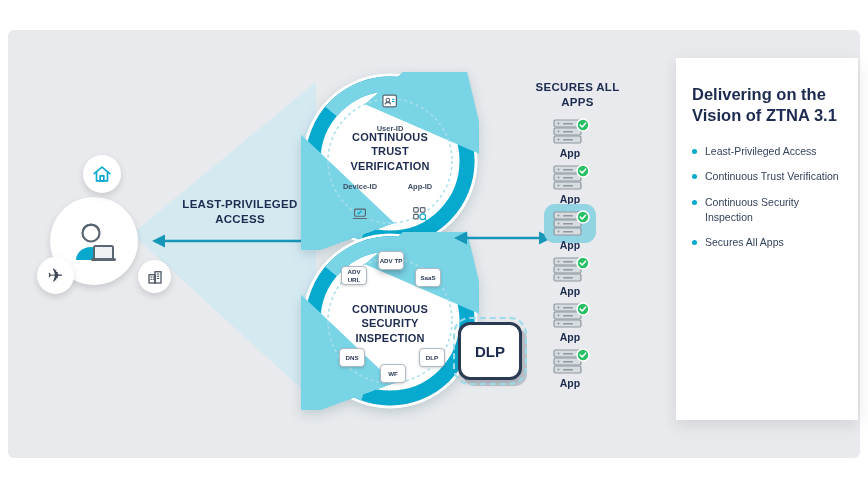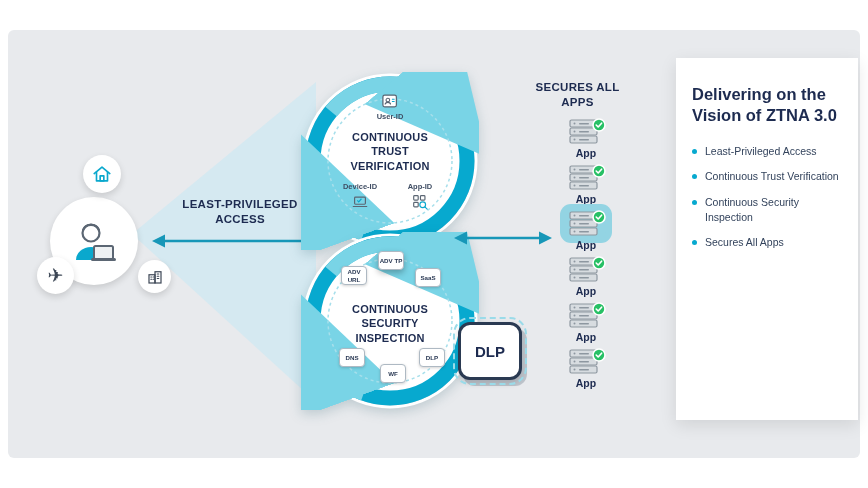--- a/index.html
+++ b/index.html
@@ -31,21 +31,21 @@
 
   
   .big-circle{position:absolute;width:178px;height:178px;z-index:2;}
   .trust-circle{left:301px;top:72px;}
   .security-circle{left:301px;top:232px;}
   .ring{position:absolute;left:0;top:0;filter:drop-shadow(0 4px 6px rgba(0,60,80,.18));}
   .circle-title{position:absolute;left:50%;transform:translateX(-50%);width:112px;text-align:center;
     font-size:11px;font-weight:800;color:#1d2b50;letter-spacing:.2px;line-height:1.3;}
   .trust-title{top:58px;}
   .security-title{top:70px;}
-  .id-group{position:absolute;display:flex;flex-direction:column;align-items:center;gap:2px;}
+  .id-group{position:absolute;display:flex;flex-direction:column;align-items:center;gap:14px;}
   .id-label{font-size:7.5px;font-weight:700;color:#3f4d63;}
   .user-group{left:50%;top:20px;transform:translateX(-50%);}
   .device-group{left:30px;top:110px;width:58px;}
   .app-group{left:90px;top:110px;width:58px;justify-content:center;}
   .sec-badge{position:absolute;width:26px;min-height:19px;background:#fff;border:1px solid #aeb9c3;
     border-radius:4px;box-shadow:0 1px 3px rgba(0,0,0,.18);display:flex;align-items:center;justify-content:center;
     text-align:center;font-size:6.2px;font-weight:800;color:#2b3a55;line-height:1.15;padding:1px 0;box-sizing:border-box;}
   .badge-advurl{left:40px;top:34px;}
   .badge-advtp{left:77px;top:19px;box-shadow:0 3px 6px rgba(0,0,0,.28);}
   .badge-saas{left:114px;top:36px;}
@@ -55,21 +55,21 @@
 
   
   .dlp-badge{position:absolute;left:458px;top:322px;width:58px;height:52px;background:#fff;
     border:3px solid #2a3a52;border-radius:12px;display:flex;align-items:center;justify-content:center;
     font-size:15px;font-weight:800;color:#1d2b50;z-index:6;
     box-shadow:5px 6px 0 rgba(42,58,82,.22),0 3px 6px rgba(0,0,0,.15);
     outline:2px dashed #9adbe9;outline-offset:3px;}
 
   
   .apps-col{position:absolute;left:550px;top:118px;width:56px;display:flex;flex-direction:column;
-    align-items:flex-end;z-index:2;}
+    align-items:flex-start;z-index:2;}
   .app-item{display:flex;flex-direction:column;align-items:center;margin-bottom:5px;}
   .app-icon-wrap{line-height:0;}
   .app-item.highlight .app-icon-wrap{background:#93d4e3;border-radius:5px;box-shadow:0 0 0 6px #93d4e3;}
   .app-label{margin-top:2px;font-size:10.5px;font-weight:800;color:#1d2b50;}
 
   
   .side-panel{position:absolute;left:676px;top:58px;width:182px;height:362px;background:#ffffff;
     box-shadow:0 5px 16px rgba(0,0,0,.10);z-index:4;box-sizing:border-box;padding:26px 16px;}
   .side-title{font-size:16.5px;font-weight:800;color:#1d2b50;line-height:1.28;}
   .side-bullets{list-style:none;margin:18px 0 0 0;padding:0;}
@@ -332,21 +332,21 @@
           <circle cx="33" cy="7" r="6" fill="#27c065" stroke="#ffffff" stroke-width="1.6"></circle>
           <path d="M30.2,7 l2,2 l3.4,-3.8" stroke="#ffffff" stroke-width="1.6" fill="none" stroke-linecap="round" stroke-linejoin="round"></path>
         </svg>
       </span>
       <span class="app-label">App</span>
     </div>
 
   </div>
 
   <div class="side-panel">
-    <div class="side-title">Delivering on the Vision of ZTNA 3.0</div>
+    <div class="side-title">Delivering on the Vision of ZTNA 3.1</div>
     <ul class="side-bullets">
       <li>Least-Privileged Access</li>
       <li>Continuous Trust Verification</li>
       <li>Continuous Security Inspection</li>
       <li>Secures All Apps</li>
     </ul>
   </div>
 </div>
 
 </body></html>

